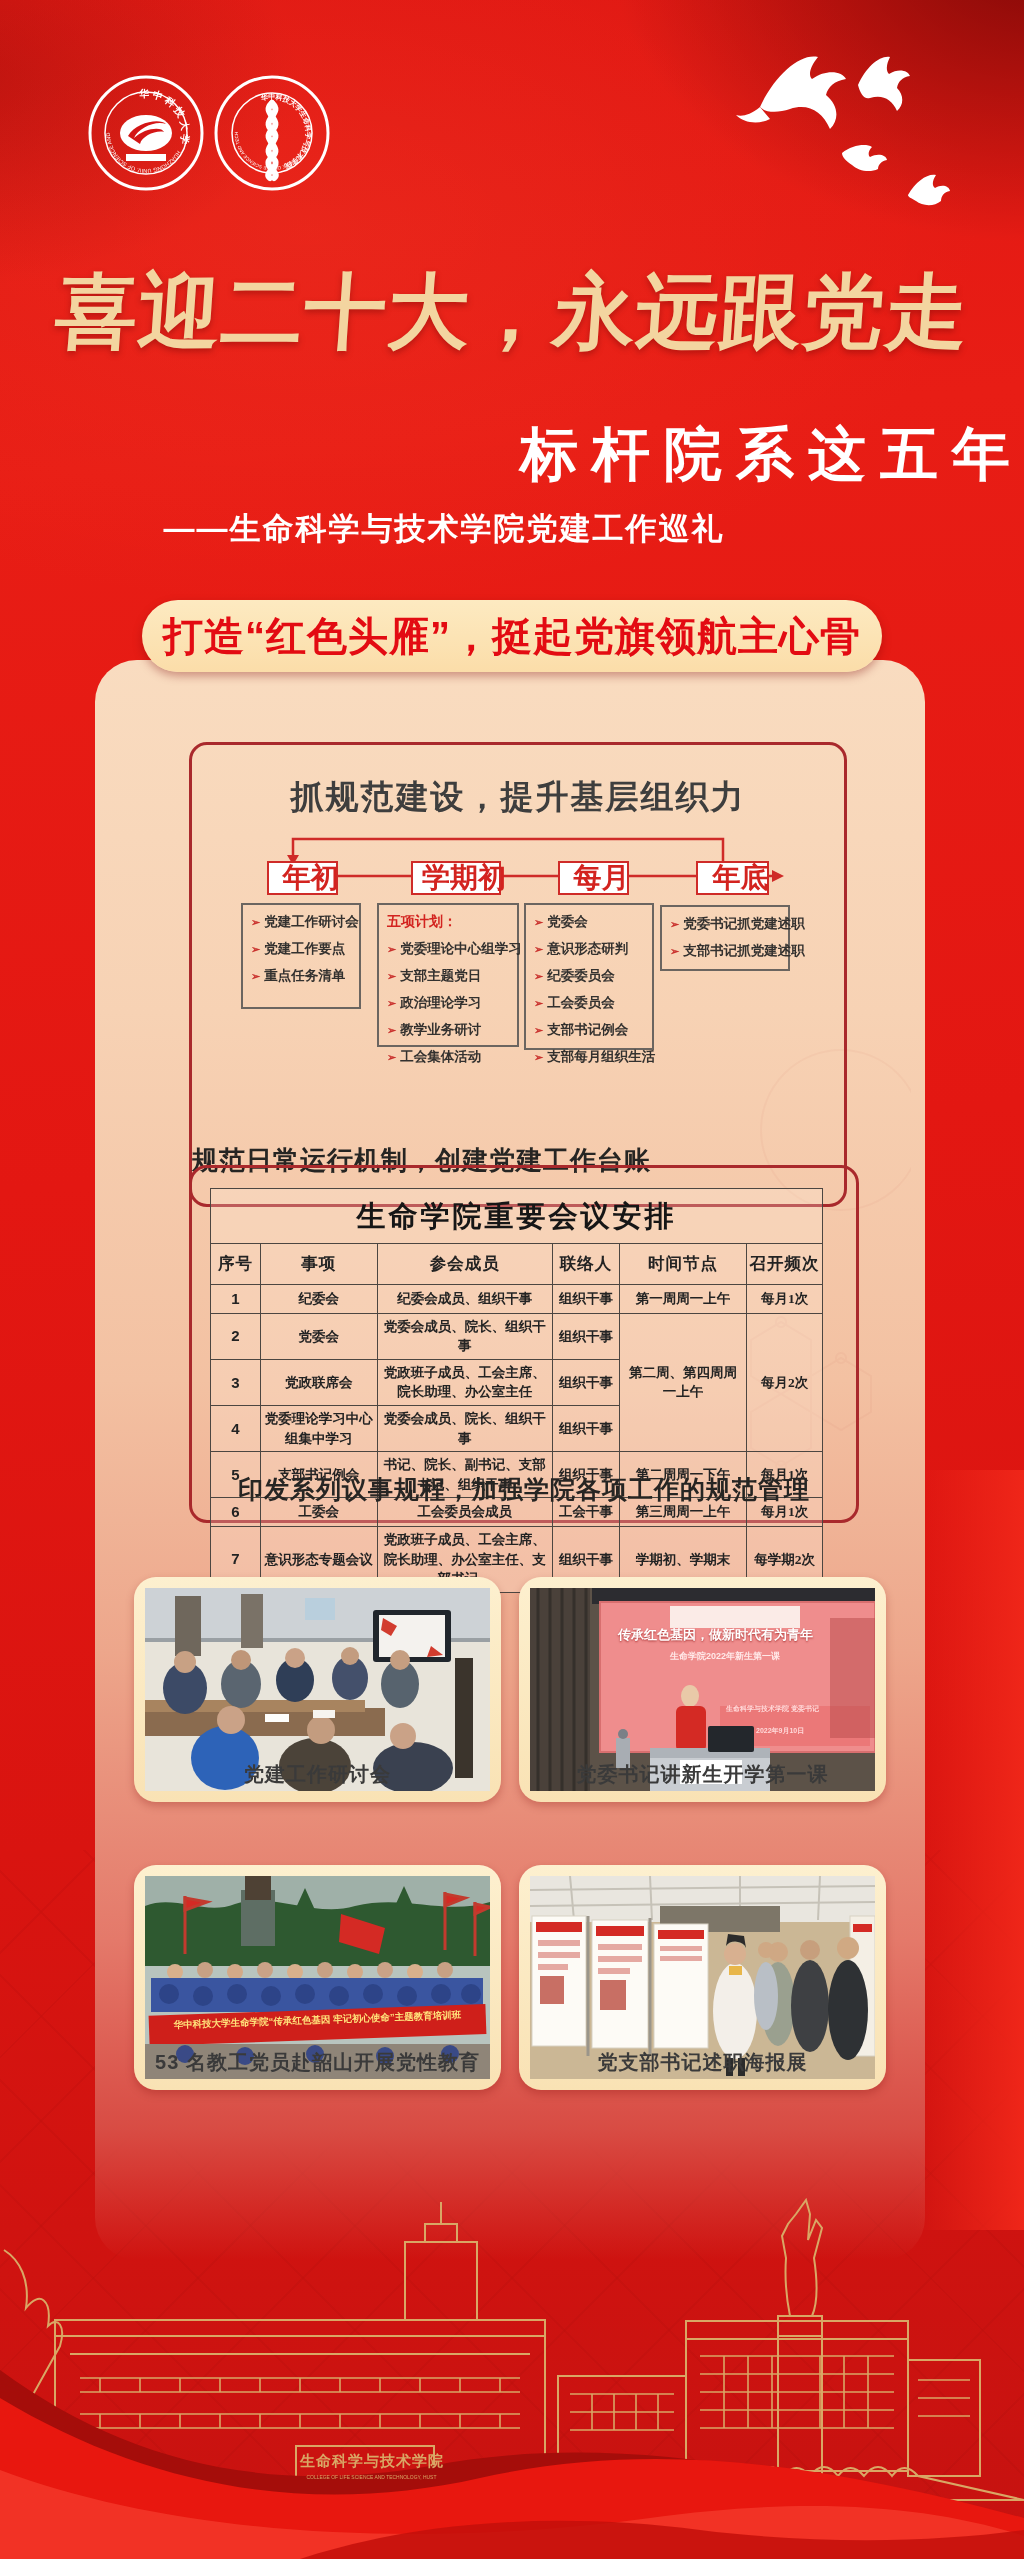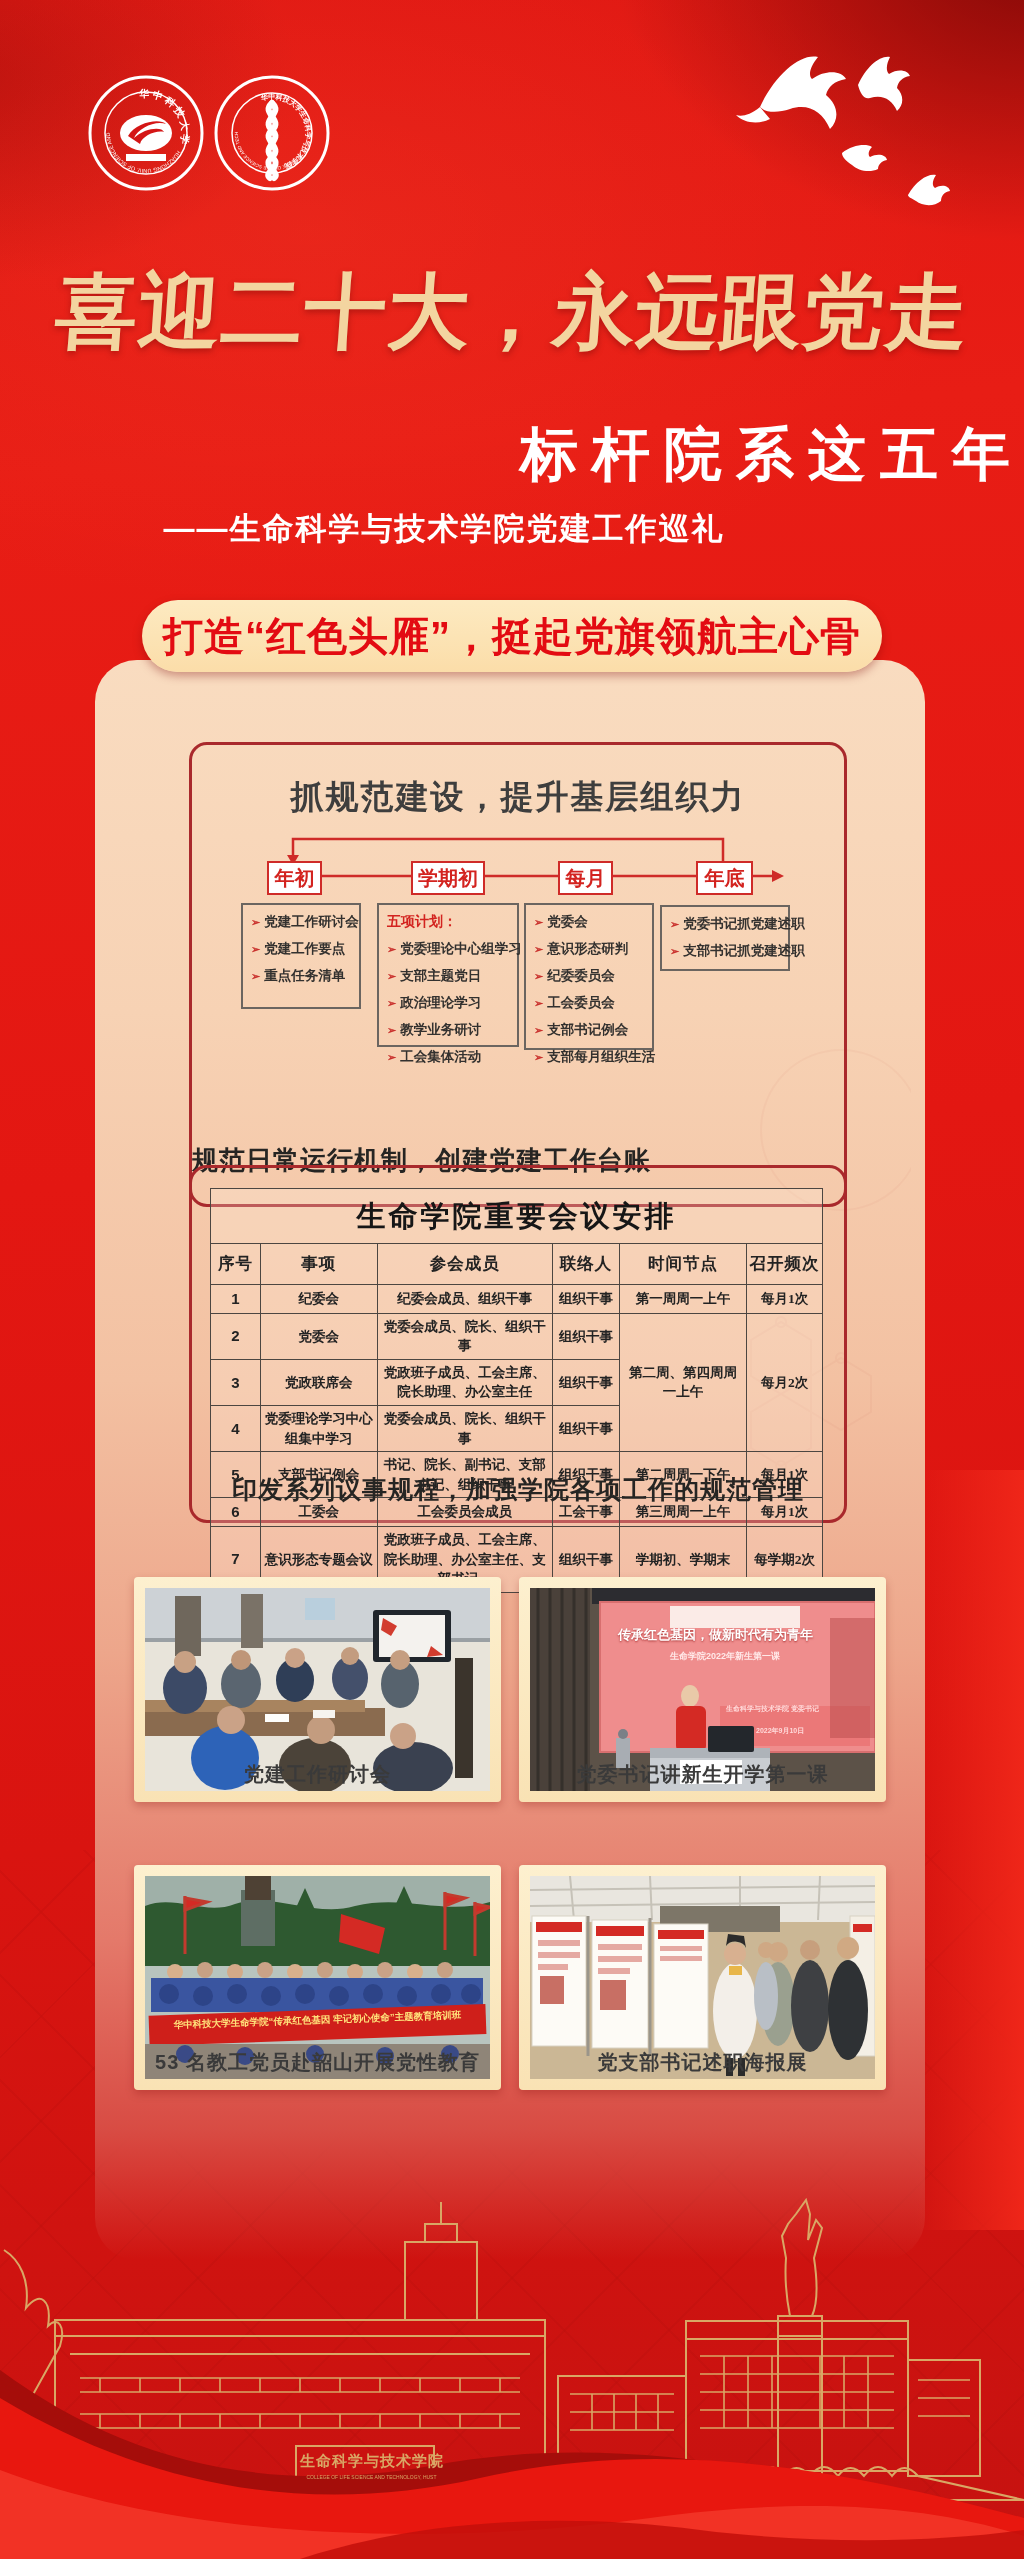--- a/index.html
+++ b/index.html
@@ -41,27 +41,27 @@
 
   
   .card{position:absolute;left:95px;top:660px;width:830px;height:1600px;z-index:2;
     border-radius:42px;
     background:linear-gradient(#f9dcc0 0%, #f7d2b4 22%, #f3c1a2 45%, #eda68b 62%, #e4796a 80%, #d84b43 92%, rgba(206,20,16,0) 100%);}
   .card .watermark{position:absolute;right:14px;top:380px;opacity:.5;pointer-events:none;}
 
   
   .panel{position:absolute;left:94px;width:652px;border:3px solid #a9292c;border-radius:18px;}
   .panel-flow{top:82px;height:459px;}
-  .panel-table{top:505px;height:352px;}
+  .panel-table{top:505px;height:352px;padding-left:12px;}
   .flow-title{position:absolute;left:0;top:30px;width:100%;text-align:center;
     font-size:33px;font-weight:bold;color:#3e3e3e;letter-spacing:2px;}
   .flow-svg{position:absolute;left:0;top:0;}
   .stage{position:absolute;height:30px;background:#ffffff;border:2px solid #cf2b28;
     display:flex;align-items:center;justify-content:center;
-    font-size:20px;font-weight:bold;color:#d3231f;white-space:nowrap;}
+    font-size:28px;font-weight:bold;color:#d3231f;white-space:nowrap;padding-left:16px;}
   .stage-1{left:75px;top:116px;width:51px;}
   .stage-2{left:219px;top:116px;width:70px;}
   .stage-3{left:366px;top:116px;width:51px;}
   .stage-4{left:504px;top:116px;width:53px;}
   .lbox{position:absolute;border:2px solid #6b6560;padding:8px 6px 6px 8px;box-sizing:border-box;}
   .lbox-1{left:49px;top:158px;width:120px;height:106px;}
   .lbox-2{left:185px;top:158px;width:142px;height:144px;}
   .lbox-3{left:332px;top:158px;width:130px;height:147px;}
   .lbox-4{left:468px;top:160px;width:130px;height:66px;}
   .litem{display:flex;align-items:baseline;gap:4px;margin:0 0 9px 0;
@@ -78,21 +78,21 @@
   .mtg .t-title{font-family:"Liberation Serif", serif;font-size:29px;font-weight:bold;color:#161616;
     letter-spacing:3px;height:48px;}
   .mtg th{font-size:16.5px;font-weight:bold;height:38px;letter-spacing:1px;}
   .mtg td{font-family:"Liberation Serif", serif;font-size:13.5px;font-weight:bold;padding:3px 4px;line-height:1.45;}
   .mtg td.no{font-family:"Liberation Sans", sans-serif;font-size:15px;}
   .tbl-footer{position:absolute;left:0;top:305px;width:100%;text-align:center;
     font-size:25px;font-weight:bold;color:#262523;letter-spacing:1px;}
 
   
   .pcard{position:absolute;width:367px;height:225px;background:linear-gradient(#fdf0cf,#f9e2b4);
-    border-radius:4px;box-shadow:0 4px 9px rgba(120,0,0,.25);}
+    border-radius:22px;box-shadow:0 4px 9px rgba(120,0,0,.25);}
   .pcard-1{left:39px;top:917px;}
   .pcard-2{left:424px;top:917px;}
   .pcard-3{left:39px;top:1205px;}
   .pcard-4{left:424px;top:1205px;}
   .photo{position:absolute;left:11px;top:11px;width:345px;height:203px;overflow:hidden;background:#9aa0a6;}
   .photo svg{display:block;}
   .pcap{position:absolute;left:0;bottom:0;width:100%;height:55px;display:flex;align-items:center;justify-content:center;
     font-size:20px;font-weight:bold;color:#3a3a3a;letter-spacing:1px;}
   .ph-ov{position:absolute;color:#fff;font-weight:bold;white-space:nowrap;}
 

